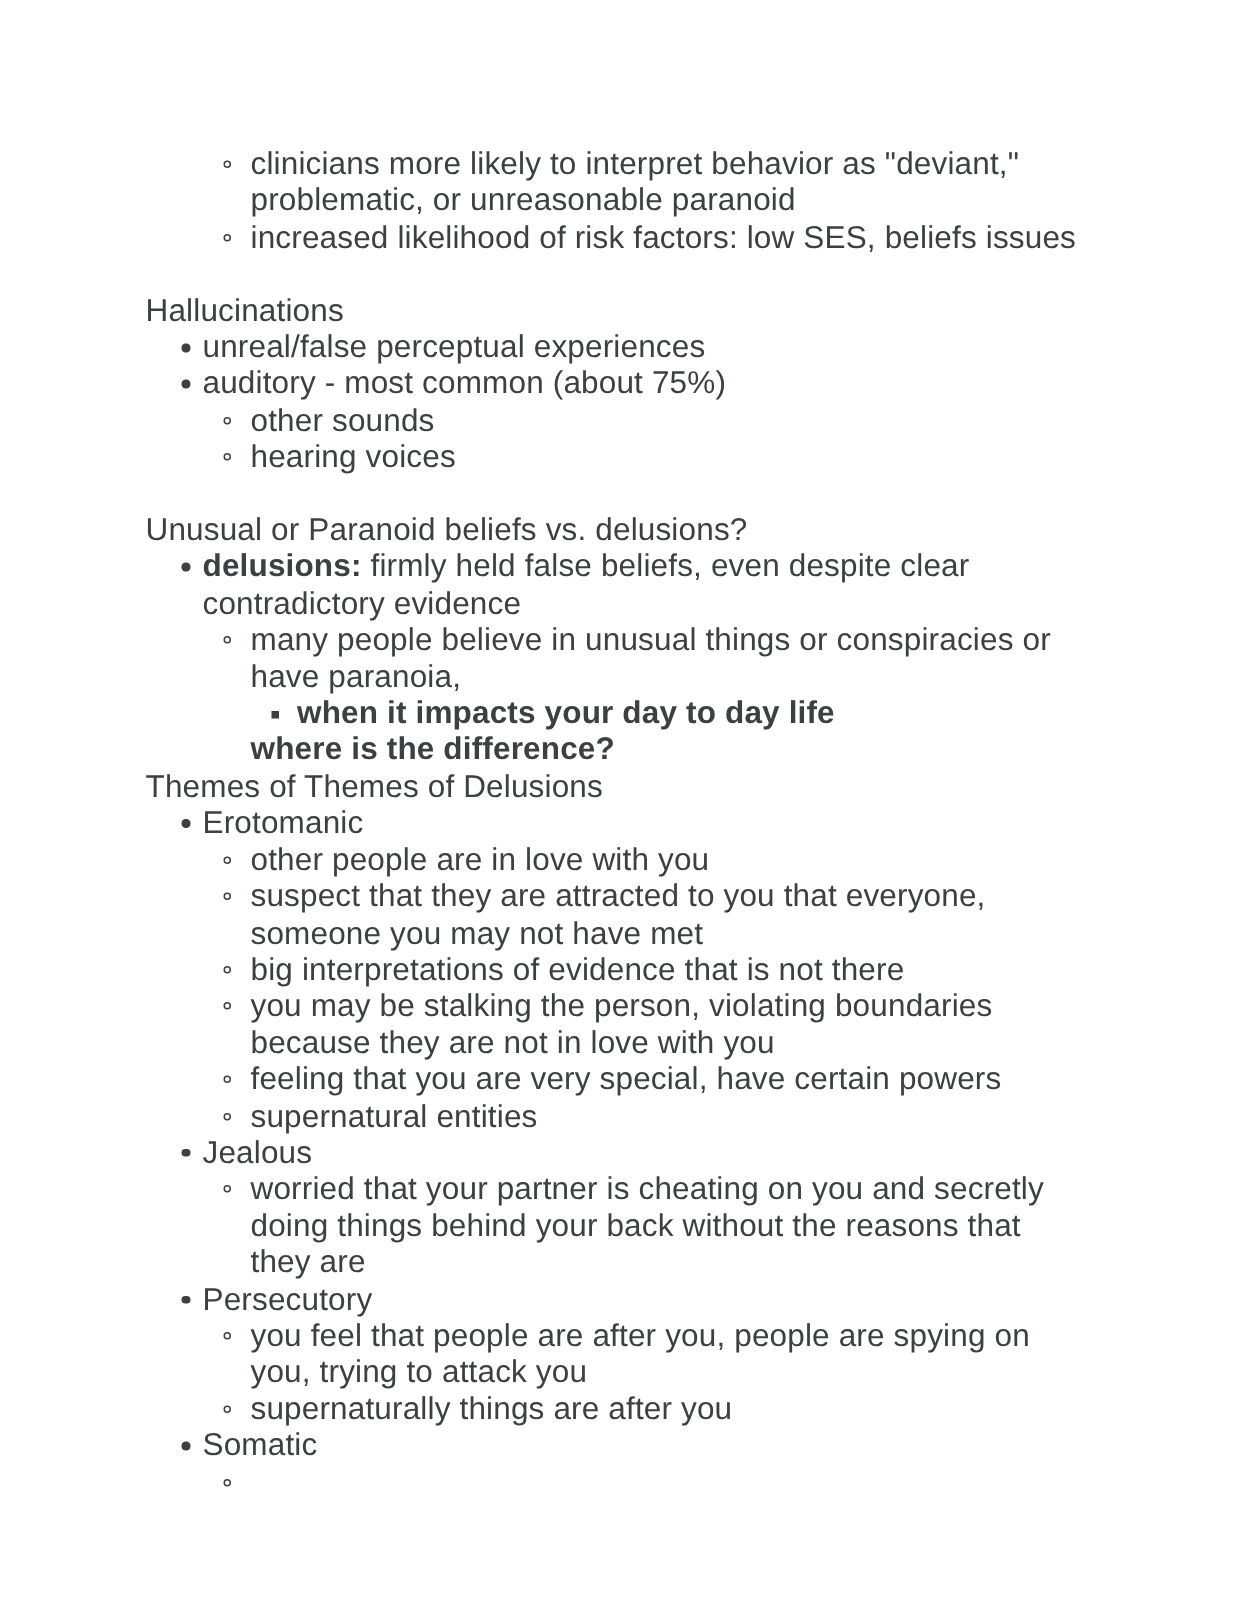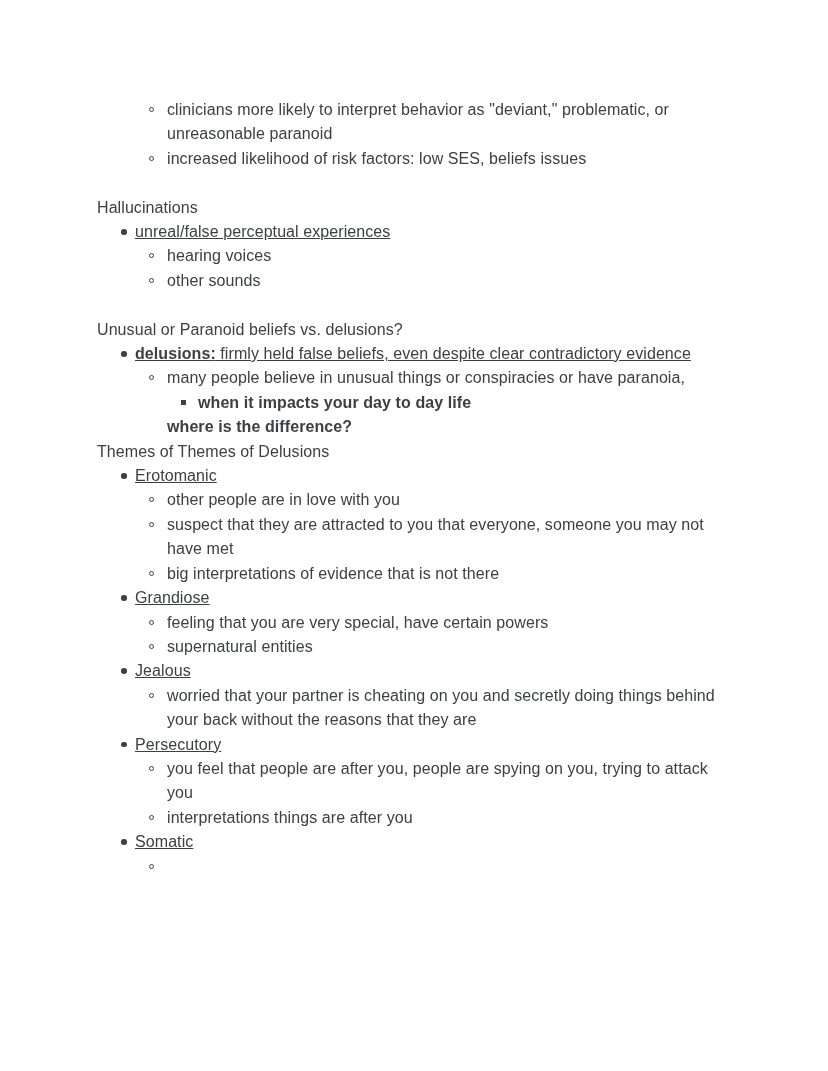--- a/index.html
+++ b/index.html
@@ -22,35 +22,34 @@
     box-sizing: border-box;
     padding: 98px 105px 0 97px;
   }
   .doc {
     width: 626px;
   }
 
   
   .block {
     position: relative;
-    font-size: 16px;
+    font-size: 21px;
     line-height: 24.4px;
     letter-spacing: 0.005em;
     margin: 0;
   }
 
   
   .lvl0 {
     padding-left: 0;
   }
 
   
   .lvl1 {
     padding-left: 38px;
-    text-decoration: underline;
   }
   
   .lvl2 {
     padding-left: 70px;
   }
   
   .lvl3 {
     padding-left: 101px;
   }
   
@@ -119,29 +118,33 @@
 
     <div class="block lvl0">
       <span>Hallucinations</span>
     </div>
 
     <div class="block lvl1">
       <span class="marker"></span>
       <span>unreal/false perceptual experiences</span>
     </div>
 
+    <div class="block lvl1">
+      <span class="marker"></span>
+      <span>auditory - most common (about 75%)</span>
+    </div>
+
+    <div class="block lvl2">
+      <span class="marker"></span>
+      <span>other sounds</span>
+    </div>
 
     <div class="block lvl2">
       <span class="marker"></span>
       <span>hearing voices</span>
-    </div>
-
-    <div class="block lvl2">
-      <span class="marker"></span>
-      <span>other sounds</span>
     </div>
 
 
     <div class="block spacer"></div>
 
     <div class="block lvl0">
       <span>Unusual or Paranoid beliefs vs. delusions?</span>
     </div>
 
     <div class="block lvl1">
@@ -175,25 +178,25 @@
       <span>other people are in love with you</span>
     </div>
     <div class="block lvl2">
       <span class="marker"></span>
       <span>suspect that they are attracted to you that everyone, someone you may not have met</span>
     </div>
     <div class="block lvl2">
       <span class="marker"></span>
       <span>big interpretations of evidence that is not there</span>
     </div>
-
-    <div class="block lvl1">
-      <span class="marker"></span>
-      <span>Grandiose</span>
-    </div>
+    <div class="block lvl2">
+      <span class="marker"></span>
+      <span>you may be stalking the person, violating boundaries because they are not in love with you</span>
+    </div>
+
     <div class="block lvl2">
       <span class="marker"></span>
       <span>feeling that you are very special, have certain powers</span>
     </div>
     <div class="block lvl2">
       <span class="marker"></span>
       <span>supernatural entities</span>
     </div>
 
     <div class="block lvl1">
@@ -208,21 +211,21 @@
     <div class="block lvl1">
       <span class="marker"></span>
       <span>Persecutory</span>
     </div>
     <div class="block lvl2">
       <span class="marker"></span>
       <span>you feel that people are after you, people are spying on you, trying to attack you</span>
     </div>
     <div class="block lvl2">
       <span class="marker"></span>
-      <span>interpretations things are after you</span>
+      <span>supernaturally things are after you</span>
     </div>
 
     <div class="block lvl1">
       <span class="marker"></span>
       <span>Somatic</span>
     </div>
     <div class="block lvl2">
       <span class="marker"></span>
     </div>
 

